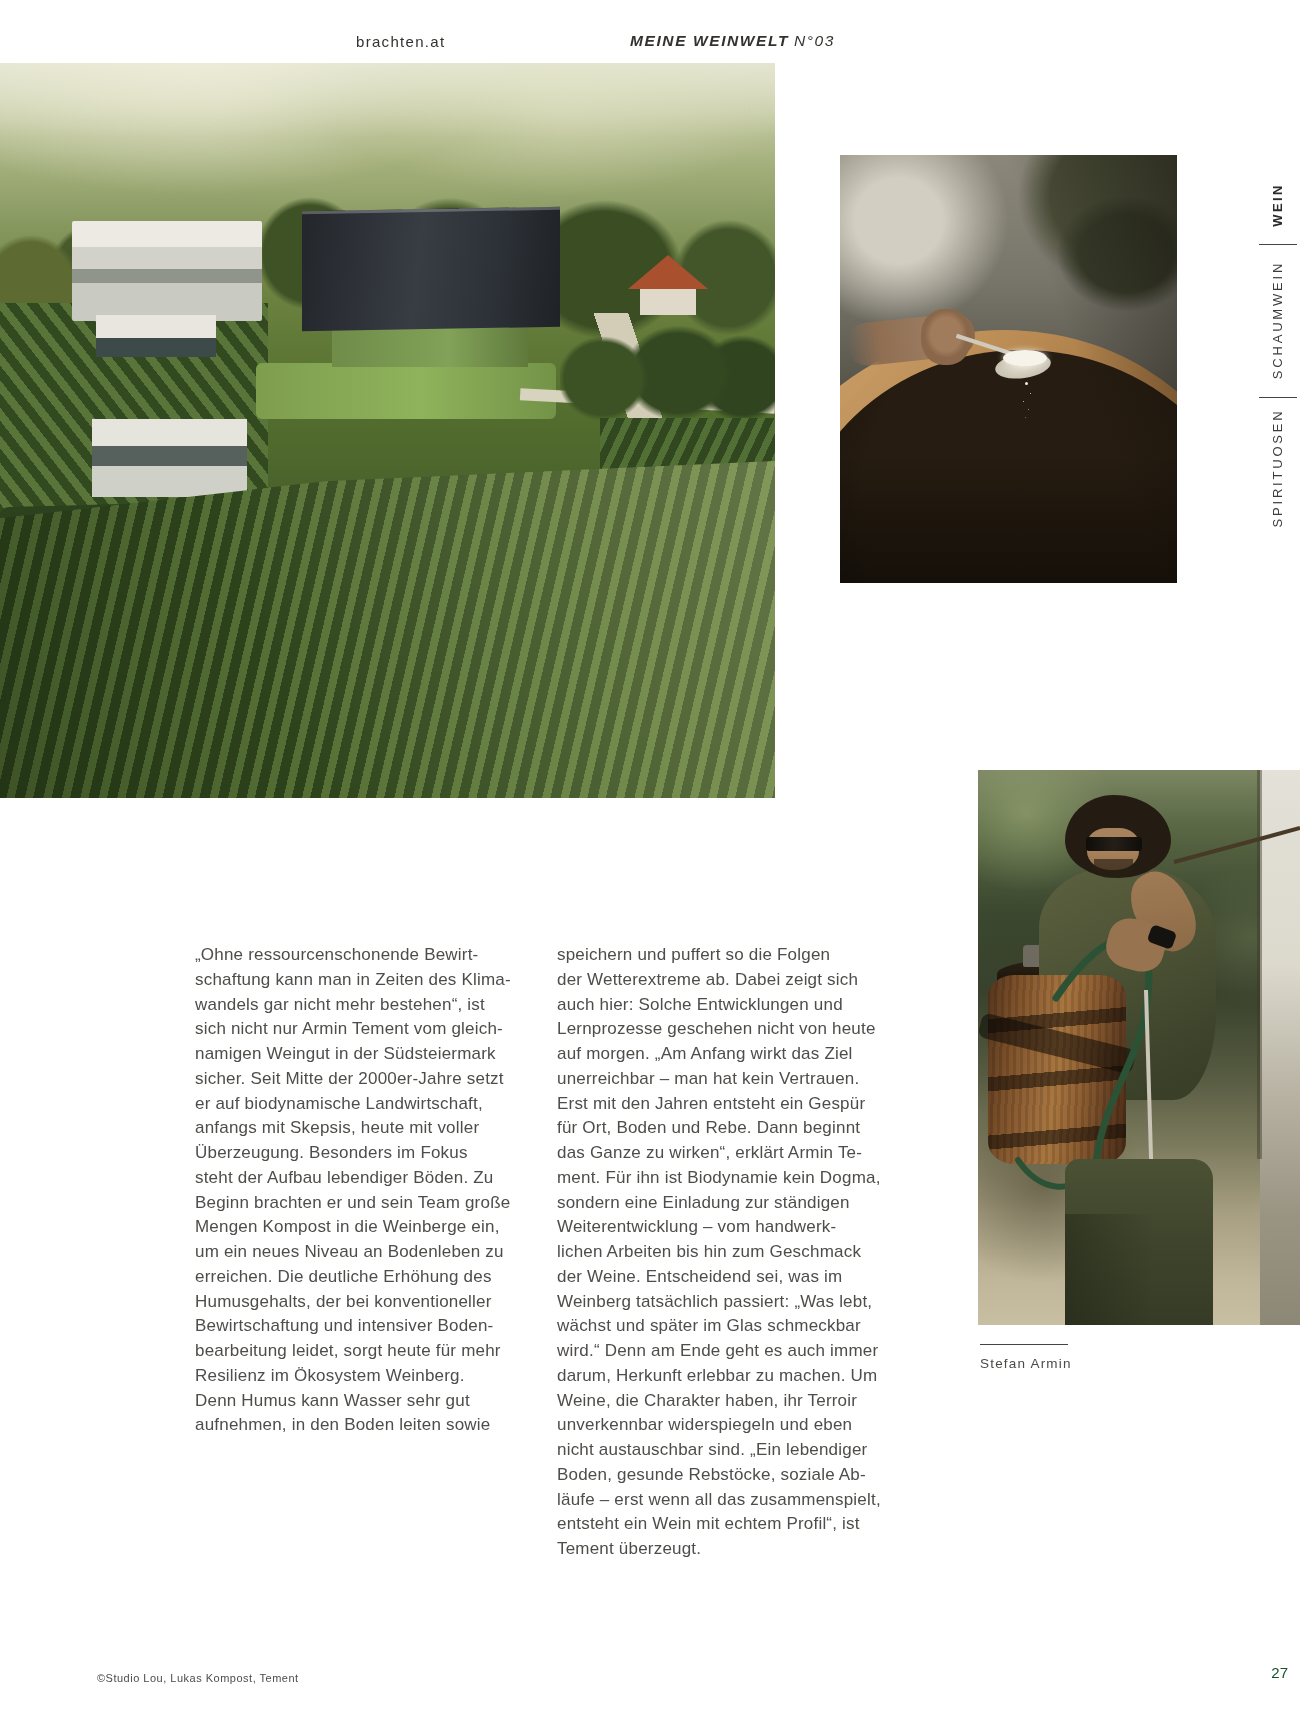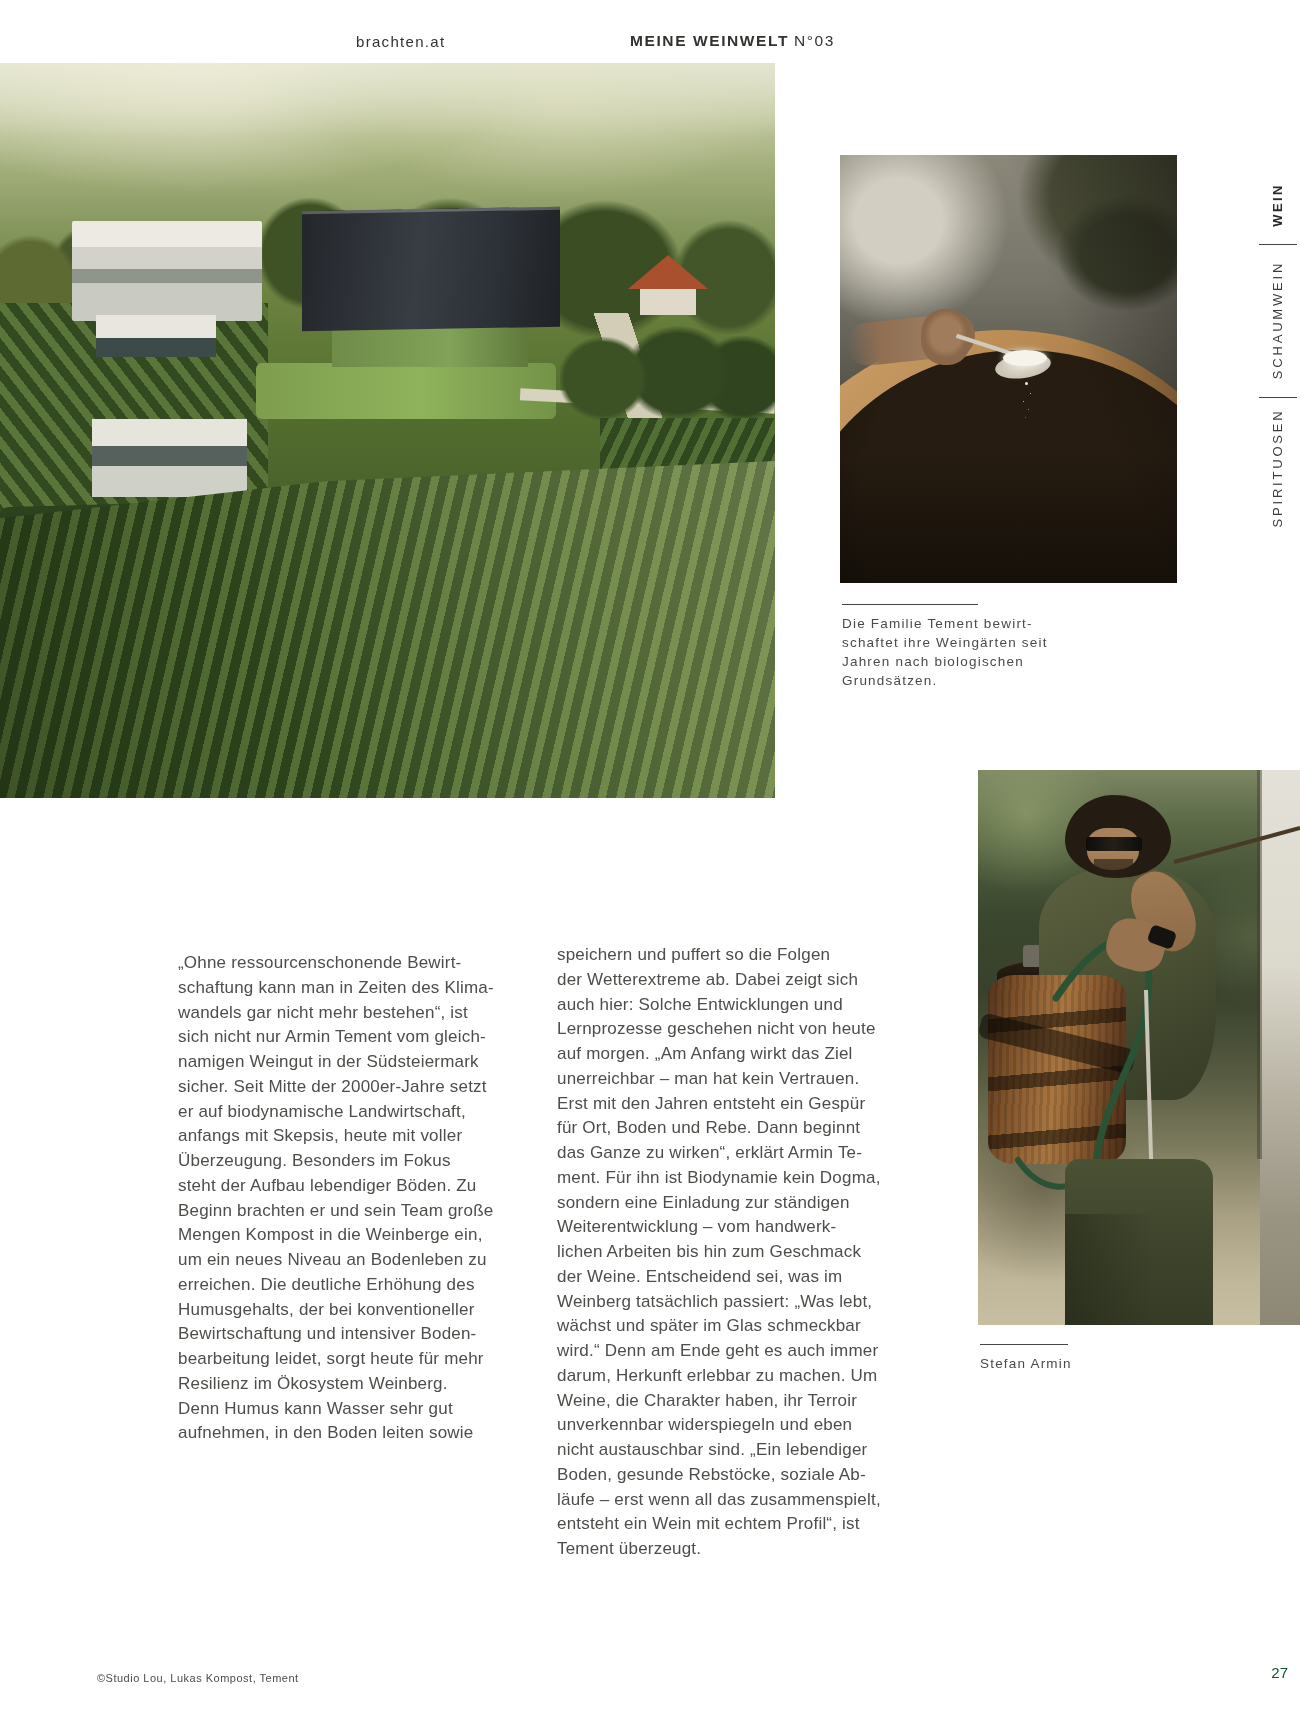--- a/index.html
+++ b/index.html
@@ -5,21 +5,21 @@
   html,body { margin:0; padding:0; background:#e8e8e8; }
   .page {
     position:relative; width:1300px; height:1713px; margin:0 auto;
     background:var(--c-page_background,#ffffff);
     font-family:"Liberation Sans", sans-serif;
     overflow:hidden;
   }
 
   
   .masthead-site { position:absolute; left:356px; top:33px; font-size:15px; letter-spacing:1.3px; color:var(--c-ink,#34322f); }
-  .masthead-mag  { position:absolute; left:630px; top:32px; font-size:15.5px; letter-spacing:1.6px; color:var(--c-ink,#34322f); white-space:nowrap; }
+  .masthead-mag  { position:absolute; left:630px; top:32px; font-size:15.5px; letter-spacing:1.6px; color:var(--c-ink,#34322f); white-space:nowrap;font-style:italic; }
   .mag-name { font-weight:bold; }
   .mag-issue { font-weight:normal; margin-left:5px; }
 
   
   .vnav-item {
     position:absolute; left:1277px; transform:translate(-50%,-50%) rotate(-90deg);
     font-size:13px; letter-spacing:2.8px; color:#3e3c3a; white-space:nowrap;
   }
   .vnav-item.active { font-weight:bold; letter-spacing:2.4px; color:#2e2c2a; }
   .vnav-rule { position:absolute; left:1259px; width:38px; height:1px; background:var(--c-rule,#45443f); }
@@ -28,21 +28,21 @@
   .headline {
     position:absolute; left:176px; top:816px; margin:0;
     font-size:44px; line-height:53px; font-weight:600; letter-spacing:0.2px;
     color:#343230; white-space:pre-line;
   }
   .col {
     position:absolute; top:943px; width:390px;
     font-size:17px; line-height:24.75px; letter-spacing:0.2px;
     color:var(--c-body,#4f4d4a); white-space:pre-line;
   }
-  .col-left  { left:178px;margin-top:8px; }
+  .col-left  { left:195px; }
   .col-right { left:557px; }
 
   
   .caption { position:absolute; color:var(--c-caption,#4b4a47); }
   .caption-rule { height:1px; background:var(--c-rule,#45443f); }
   .caption-text { margin-top:9px; font-size:13.5px; line-height:19px; letter-spacing:1.2px; white-space:pre-line; }
   .caption-top    { left:842px; top:604px; width:250px; }
   .caption-top .caption-rule { width:136px; }
   .caption-bottom { left:980px; top:1344px; width:220px; }
   .caption-bottom .caption-rule { width:88px; }
@@ -216,27 +216,20 @@
     <div class="b-interior"></div>
     <div class="b-arm"></div>
     <div class="b-hand"></div>
     <div class="b-spoon-handle"></div>
     <div class="b-spoon"></div>
     <div class="b-powder"></div>
     <div class="b-powder-fall"></div>
     <div class="b-vignette"></div>
   </div>
 
-  <div class="caption caption-top">
-    <div class="caption-rule"></div>
-    <div class="caption-text">Die Familie Tement bewirt-
-schaftet ihre Weingärten seit
-Jahren nach biologischen
-Grundsätzen.</div>
-  </div>
 
   <nav>
     <div class="vnav-item active" style="top:205px;">WEIN</div>
     <div class="vnav-rule" style="top:244px;"></div>
     <div class="vnav-item" style="top:320px;">SCHAUMWEIN</div>
     <div class="vnav-rule" style="top:397px;"></div>
     <div class="vnav-item" style="top:468px;">SPIRITUOSEN</div>
   </nav>
 
   <div class="col col-left">„Ohne ressourcenschonende Bewirt-

